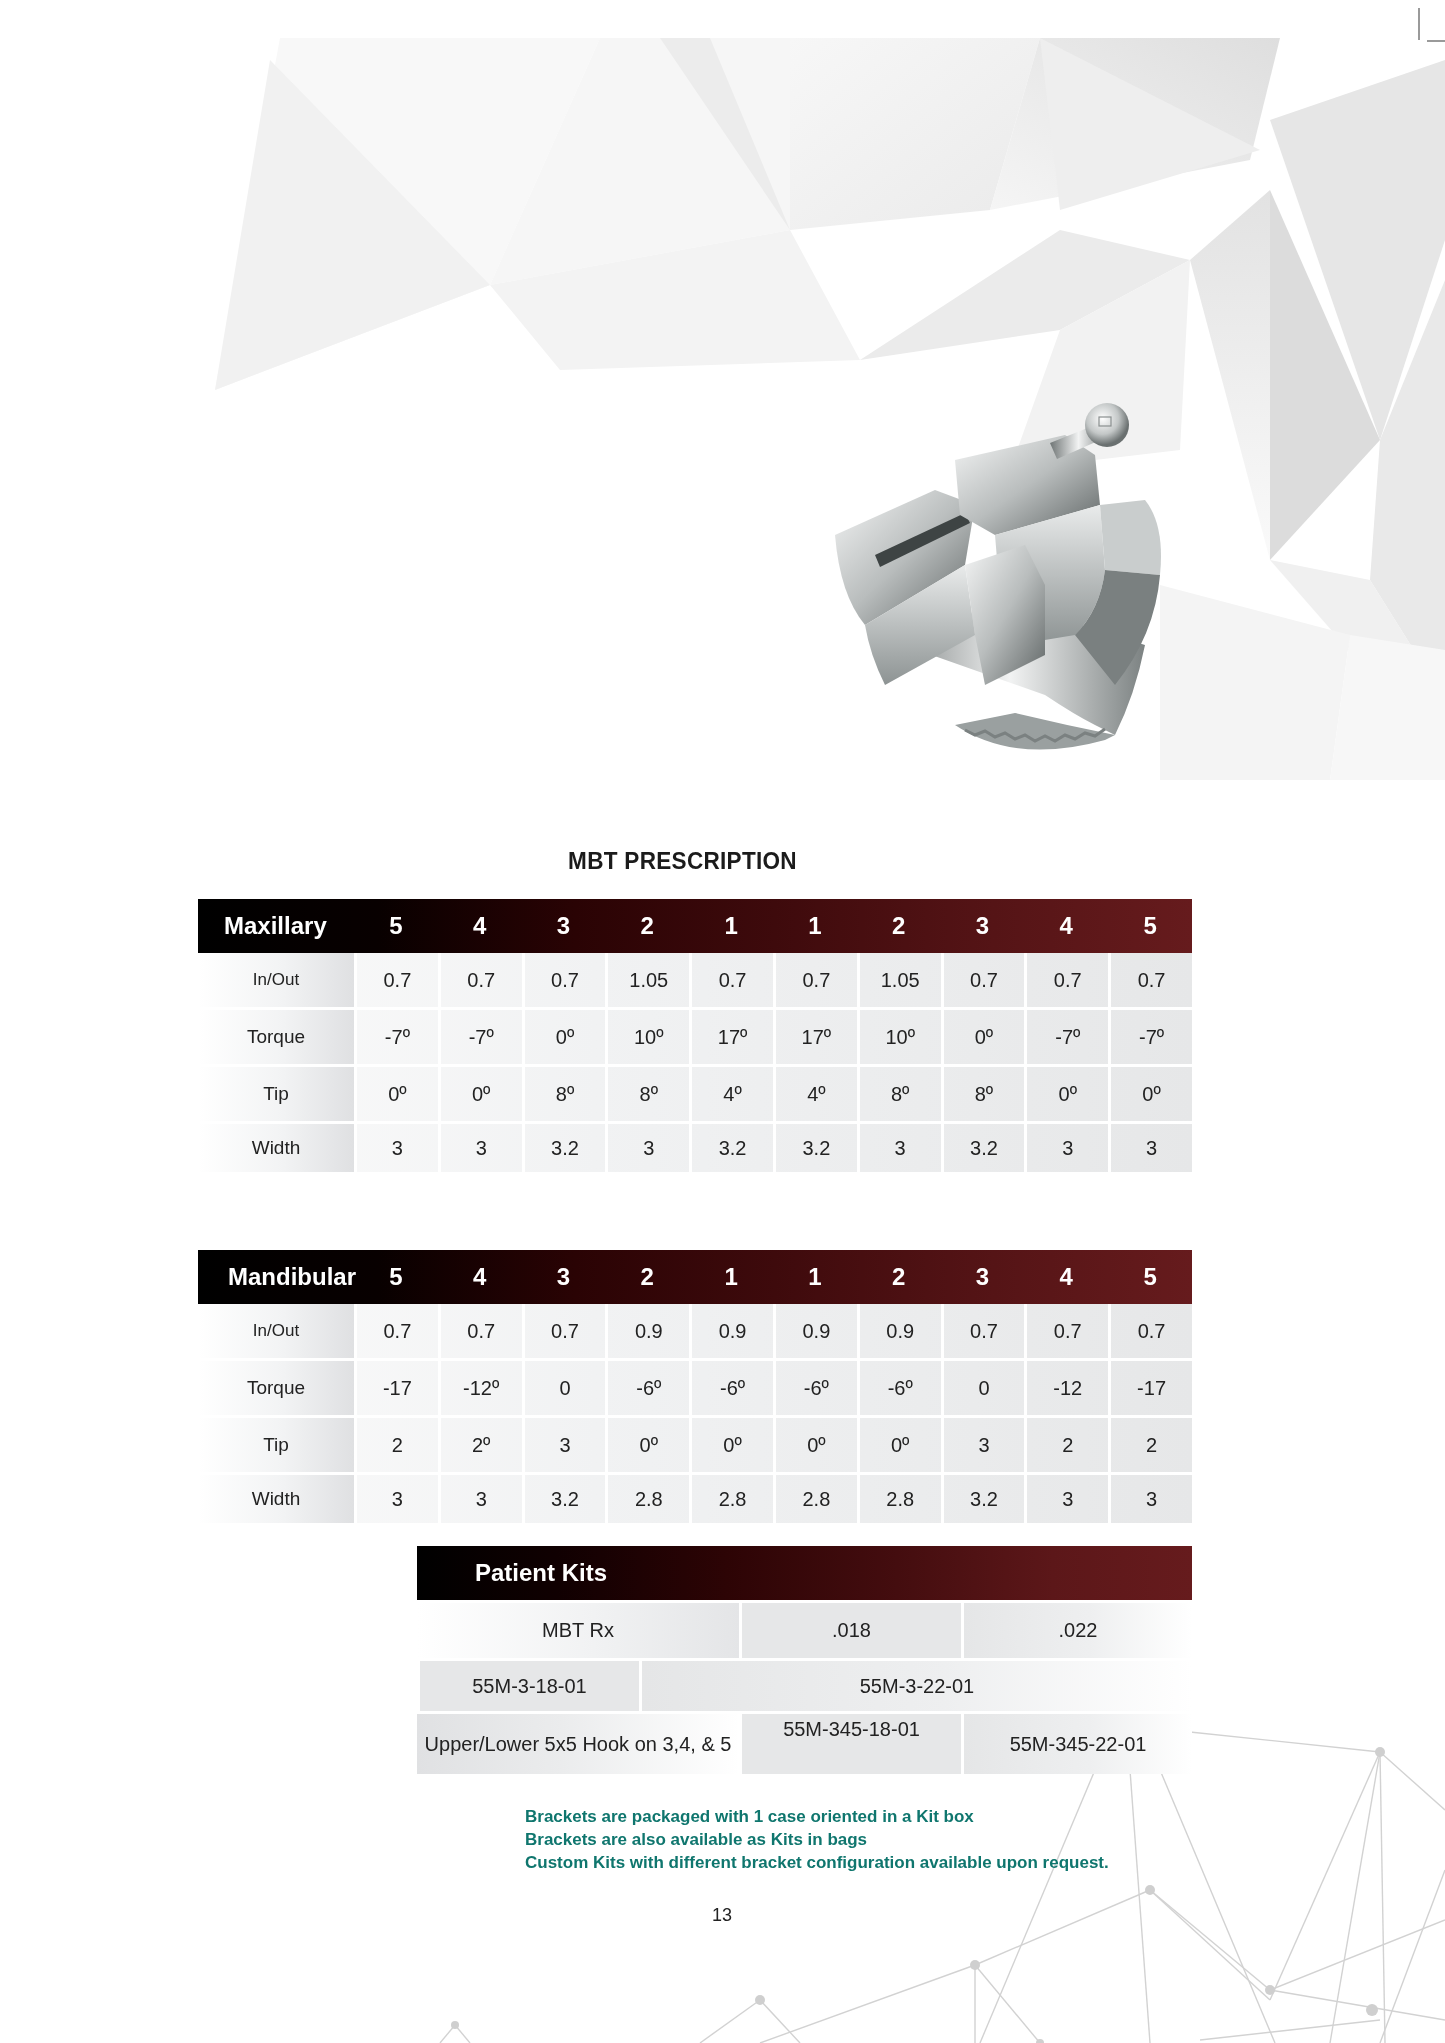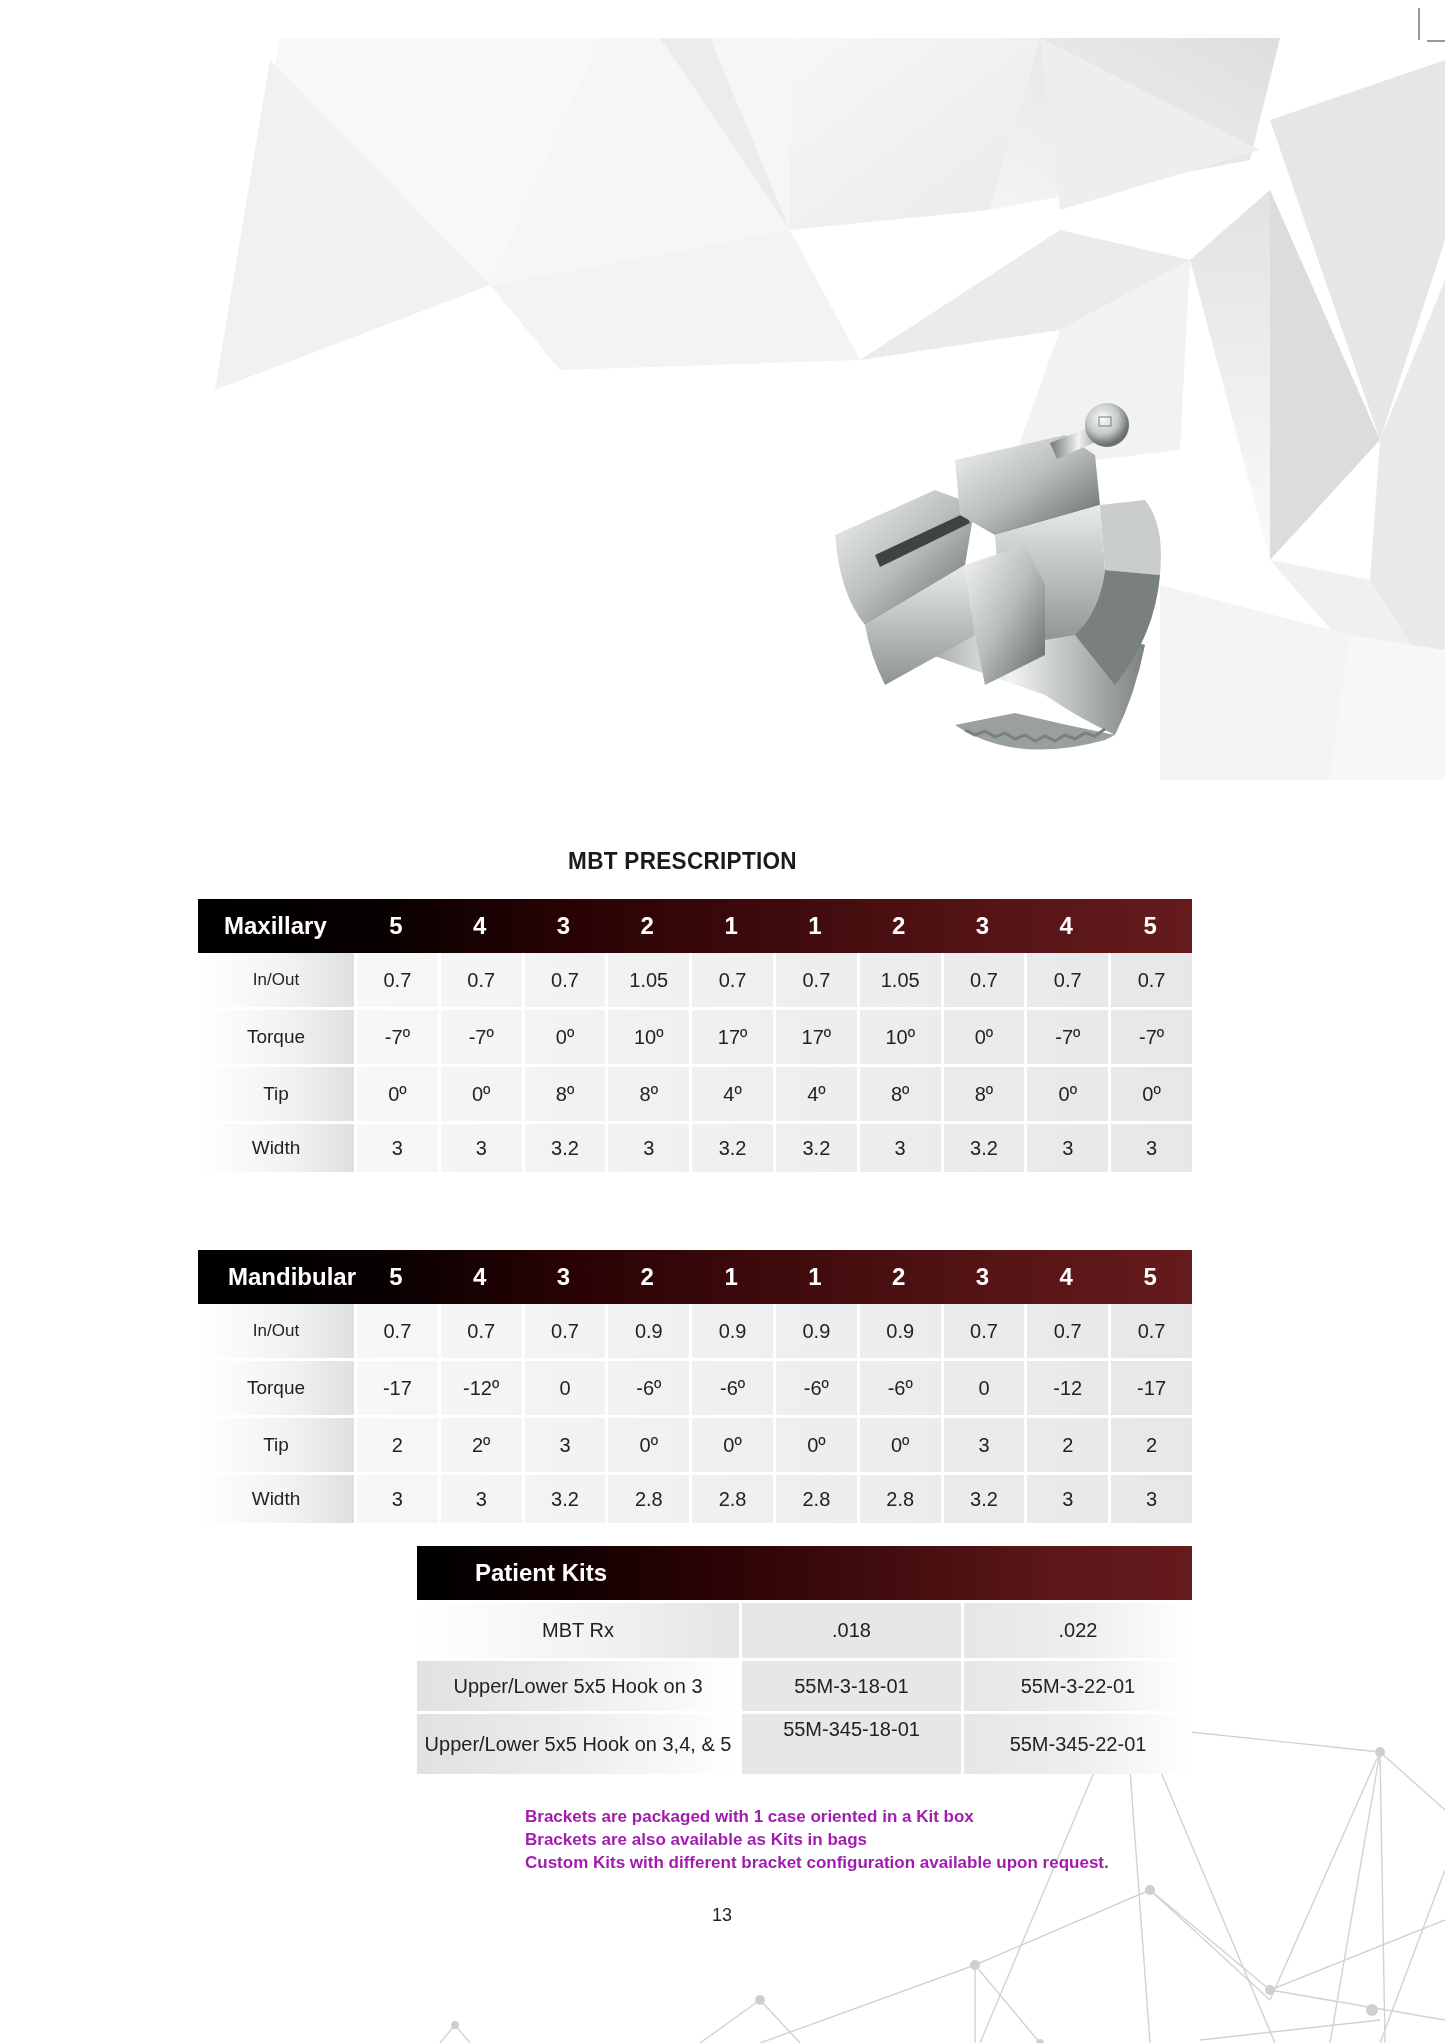--- a/index.html
+++ b/index.html
@@ -34,21 +34,21 @@
                color:#fff; font-weight:bold; font-size:24px; padding-left:58px; box-sizing:border-box; }
   .kits-row { display:flex; border-top:3px solid #fff; }
   .kits-row .c0 { width:322px; display:flex; align-items:center; justify-content:center; font-size:20px; color:#222;
                   background:linear-gradient(90deg,#e0e1e3 0%,#ebeced 45%,#ffffff 100%); }
   .kits-row.first .c0 { background:linear-gradient(90deg,#ffffff 0%,#f1f2f3 55%,#e4e5e7 100%); }
   .kits-row .c1, .kits-row .c2 { display:flex; align-items:center; justify-content:center; font-size:20px; color:#222;
                   border-left:3px solid #fff; background:#e6e7e8; }
   .kits-row .c1 { width:219px; }
   .kits-row .c2 { flex:1; background:linear-gradient(90deg,#e5e6e7 0%,#eeeff0 55%,#ffffff 100%); }
 
-  .notes { position:absolute; left:525px; top:1805px; z-index:2; font-weight:bold; font-size:17px; line-height:23px; color:#a21caf; }
+  .notes { position:absolute; left:525px; top:1805px; z-index:2; font-weight:bold; font-size:17px; line-height:23px; color:#0f766e; }
   .page-num { position:absolute; left:684px; top:1905px; z-index:2; font-size:18px; color:#222;margin-left:28px; }
 </style>
 </head>
 <body>
 
 <svg class="bg-poly" viewBox="0 0 1445 2043" xmlns="http://www.w3.org/2000/svg">
   <defs>
     <linearGradient id="g1" x1="0" y1="0" x2="1" y2="1">
         <stop offset="0" stop-color="#f7f7f7"></stop>
         <stop offset="1" stop-color="#eaeaea"></stop>
@@ -309,21 +309,20 @@
 </div>
 
 <div class="kits">
   <div class="kits-head">Patient Kits</div>
   <div class="kits-row first" style="height:55px;justify-content:center;">
     <div class="c0">MBT Rx</div>
     <div class="c1">.018</div>
     <div class="c2">.022</div>
   </div>
   <div class="kits-row" style="height:50px;">
-    <div class="c0">Upper/Lower 5x5 Hook on 3</div>
     <div class="c1">55M-3-18-01</div>
     <div class="c2">55M-3-22-01</div>
   </div>
   <div class="kits-row" style="height:60px;">
     <div class="c0">Upper/Lower 5x5 Hook on 3,4, &amp; 5</div>
     <div class="c1" style="align-items:flex-start;padding-top:4px;">55M-345-18-01</div>
     <div class="c2">55M-345-22-01</div>
   </div>
 </div>
 

